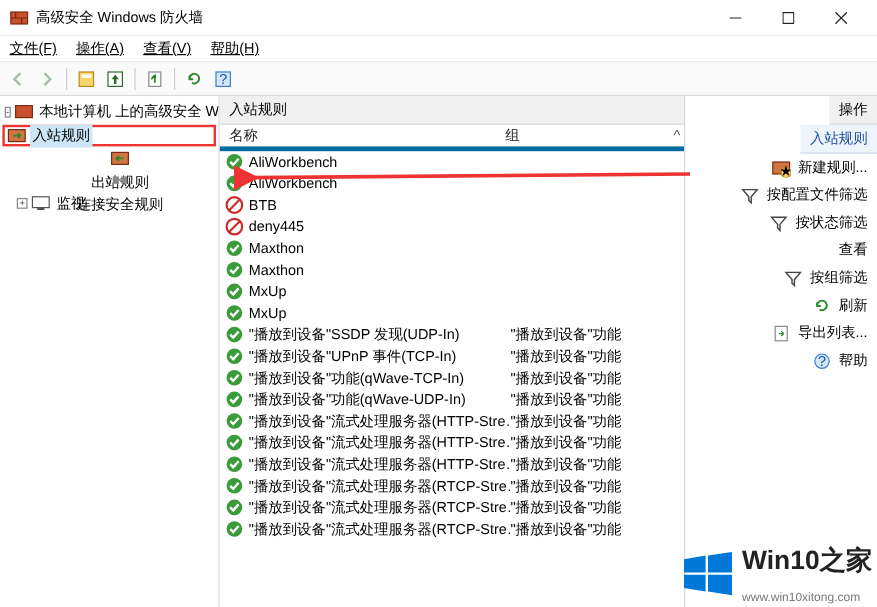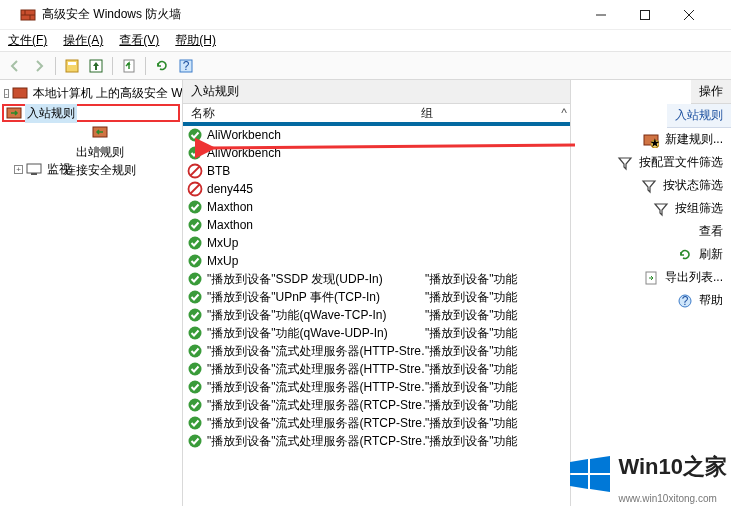--- a/index.html
+++ b/index.html
@@ -1,17 +1,17 @@
 <!DOCTYPE html>
 <html><head>
 <meta charset="utf-8">
 <style>
   * { box-sizing: border-box; margin: 0; padding: 0; font-family: "Microsoft YaHei", "Segoe UI", sans-serif; font-size: 12px; }
   body { width: 731px; height: 506px; background: #fff; overflow: hidden; position: relative; }
-  .titlebar { height: 30px; display: flex; align-items: center; padding: 0 20px; border-bottom: 1px solid #eee; }
+  .titlebar { height: 30px; display: flex; align-items: center; padding: 0 8px; border-bottom: 1px solid #eee; }
   .titlebar .icon { width: 16px; height: 16px; margin-right: 6px; }
   .titlebar .title { flex: 1; font-size: 12px; }
   .winbtns { display: flex; }
   .winbtn { width: 44px; height: 28px; display: flex; align-items: center; justify-content: center; color: #333; }
   .menubar { height: 22px; display: flex; align-items: center; padding: 0 6px; gap: 12px; border-bottom: 1px solid #e5e5e5; text-decoration: underline; }
   .menuitem { font-size: 12px; padding: 2px 2px; }
   .toolbar { height: 28px; display: flex; align-items: center; padding: 2px 4px; gap: 2px; border-bottom: 1px solid #d9d9d9; background: #fafafa; }
   .tbtn { width: 22px; height: 22px; display: flex; align-items: center; justify-content: center; border: 1px solid transparent; border-radius: 2px; }
   .tbtn.disabled { opacity: 0.4; }
   .tsep { width: 1px; height: 18px; background: #ccc; margin: 0 3px; }
@@ -39,21 +39,21 @@
   .rule-row { display: flex; align-items: center; height: 18px; padding: 0 4px; white-space: nowrap; }
   .rule-row .ricon { width: 16px; height: 16px; margin-right: 4px; flex: 0 0 16px; }
   .rule-row .rname { width: 218px; overflow: hidden; text-overflow: clip; font-size: 12px; }
   .rule-row .rgroup { flex: 1; overflow: hidden; font-size: 12px; }
   .actions { width: 160px; display: flex; flex-direction: column; align-items: flex-end; }
   .act-title { padding: 3px 8px; font-size: 12px; color: #1a4e9e; background: #eef4fb; border-bottom: 1px solid #d0d9e8; }
   .act-item { display: flex; align-items: center; gap: 6px; padding: 3px 8px 3px 16px; font-size: 12px; }
   .act-item .aicon { width: 16px; height: 16px; flex: 0 0 16px; }
   .act-item.indent { padding-left: 30px; }
   .arrow { position: absolute; left: 195px; top: 130px; pointer-events: none; z-index: 50; }
-  .watermark { position: absolute; right: 4px; bottom: 2px; display: flex; align-items: flex-start; gap: 6px; z-index: 60; pointer-events: none; }
+  .watermark { position: absolute; right: 4px; bottom: 2px; display: flex; align-items: center; gap: 6px; z-index: 60; pointer-events: none; }
   .watermark .wtxt { display: flex; flex-direction: column; align-items: flex-start; }
   .watermark .big { font-size: 22px; font-weight: 600; color: #222; }
   .watermark .small { font-size: 10px; color: #777; margin-top: 11px; }
   svg { display: block; }
 </style>
 </head>
 <body>
 
 <div class="titlebar">
   <span class="icon">
@@ -405,30 +405,30 @@
       <span>按配置文件筛选</span>
     </div>
     <div class="act-item">
       <span class="aicon">
           <svg width="16" height="16">
             <path d="M2 3 L14 3 L9 9 L9 14 L7 12 L7 9 Z" fill="none" stroke="#444" stroke-width="1.2"></path>
           </svg>
         </span>
       <span>按状态筛选</span>
     </div>
-    <div class="act-item">
-      <span class="aicon">
-          <svg width="16" height="16">
-            <path d="M2 3 L14 3 L9 9 L9 14 L7 12 L7 9 Z" fill="none" stroke="#444" stroke-width="1.2"></path>
-          </svg>
-        </span>
-      <span>按组筛选</span>
-    </div>
     <div class="act-item indent">
       <span>查看</span>
+    </div>
+    <div class="act-item">
+      <span class="aicon">
+          <svg width="16" height="16">
+            <path d="M2 3 L14 3 L9 9 L9 14 L7 12 L7 9 Z" fill="none" stroke="#444" stroke-width="1.2"></path>
+          </svg>
+        </span>
+      <span>按组筛选</span>
     </div>
     <div class="act-item">
       <span class="aicon">
           <svg width="16" height="16">
             <path d="M4 8 A4 4 0 1 1 6 11" fill="none" stroke="#2a8a2a" stroke-width="1.6"></path>
             <path d="M4 5 L4 8 L7 8" fill="none" stroke="#2a8a2a" stroke-width="1.6"></path>
           </svg>
         </span>
       <span>刷新</span>
     </div>

